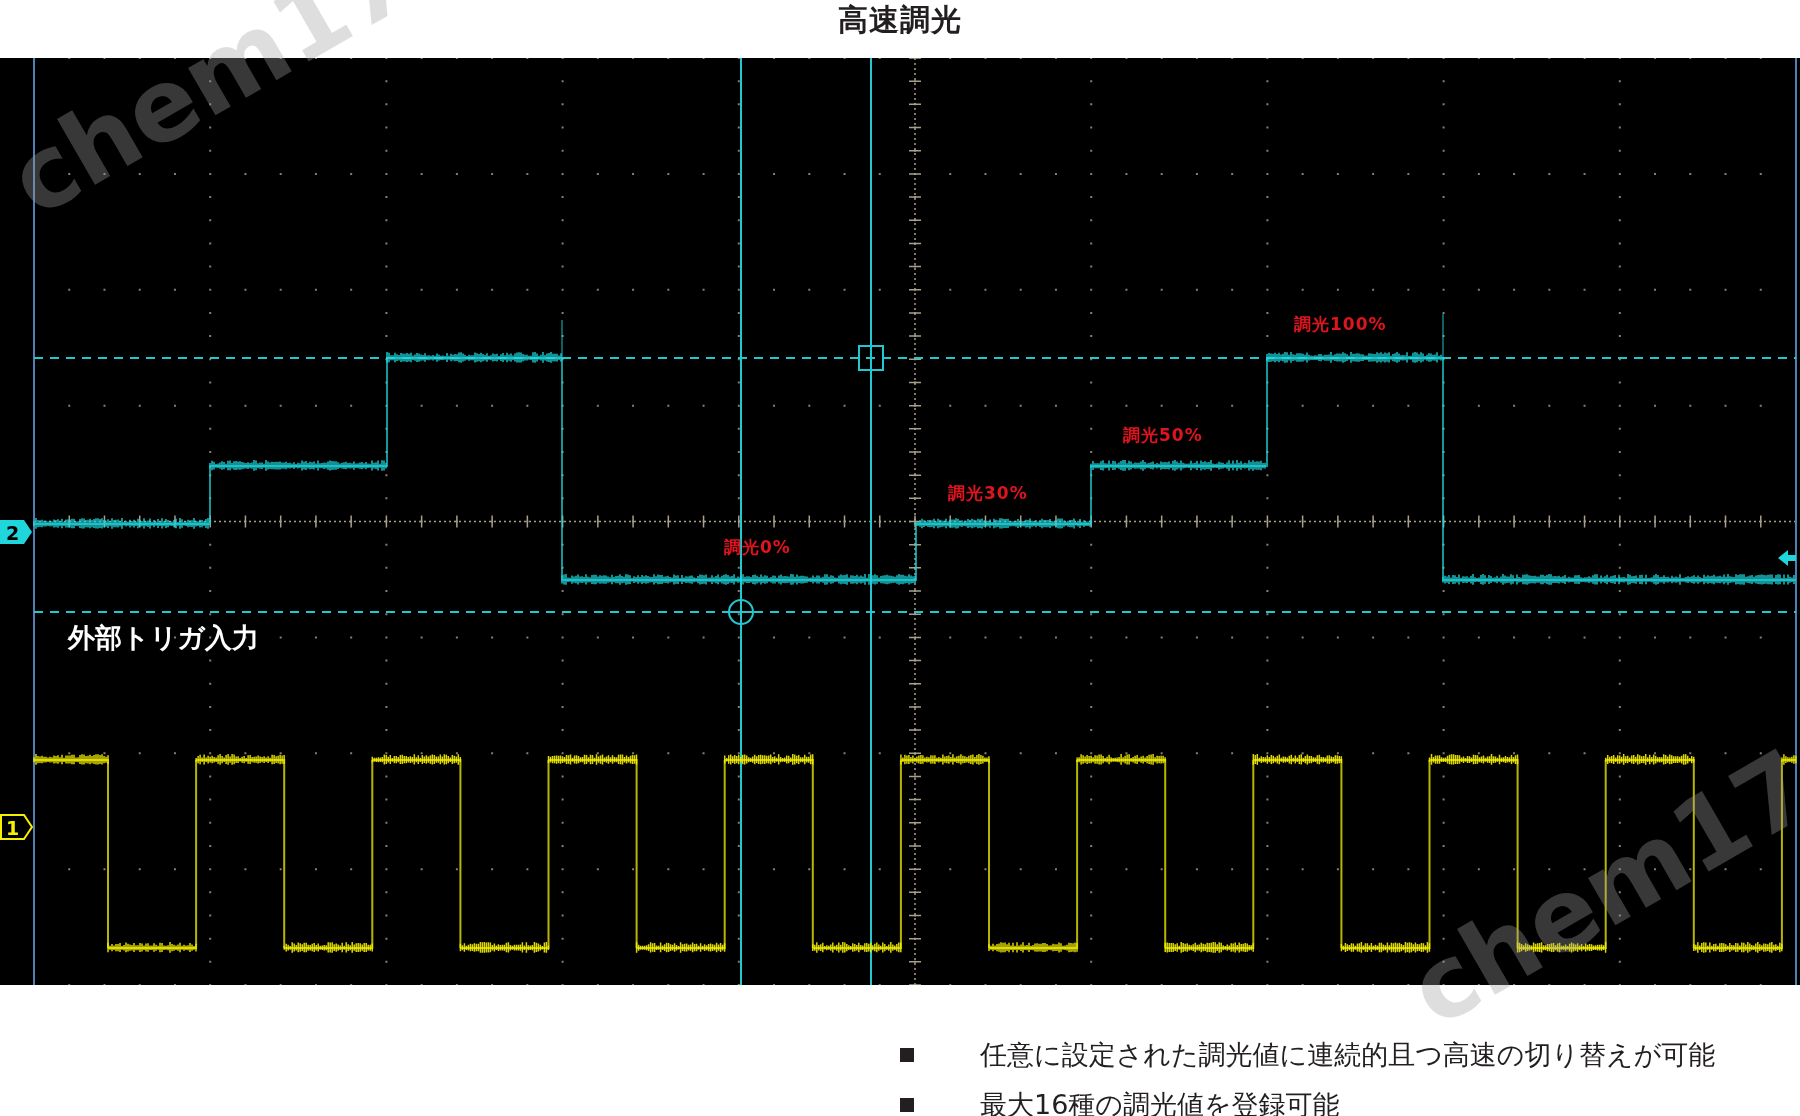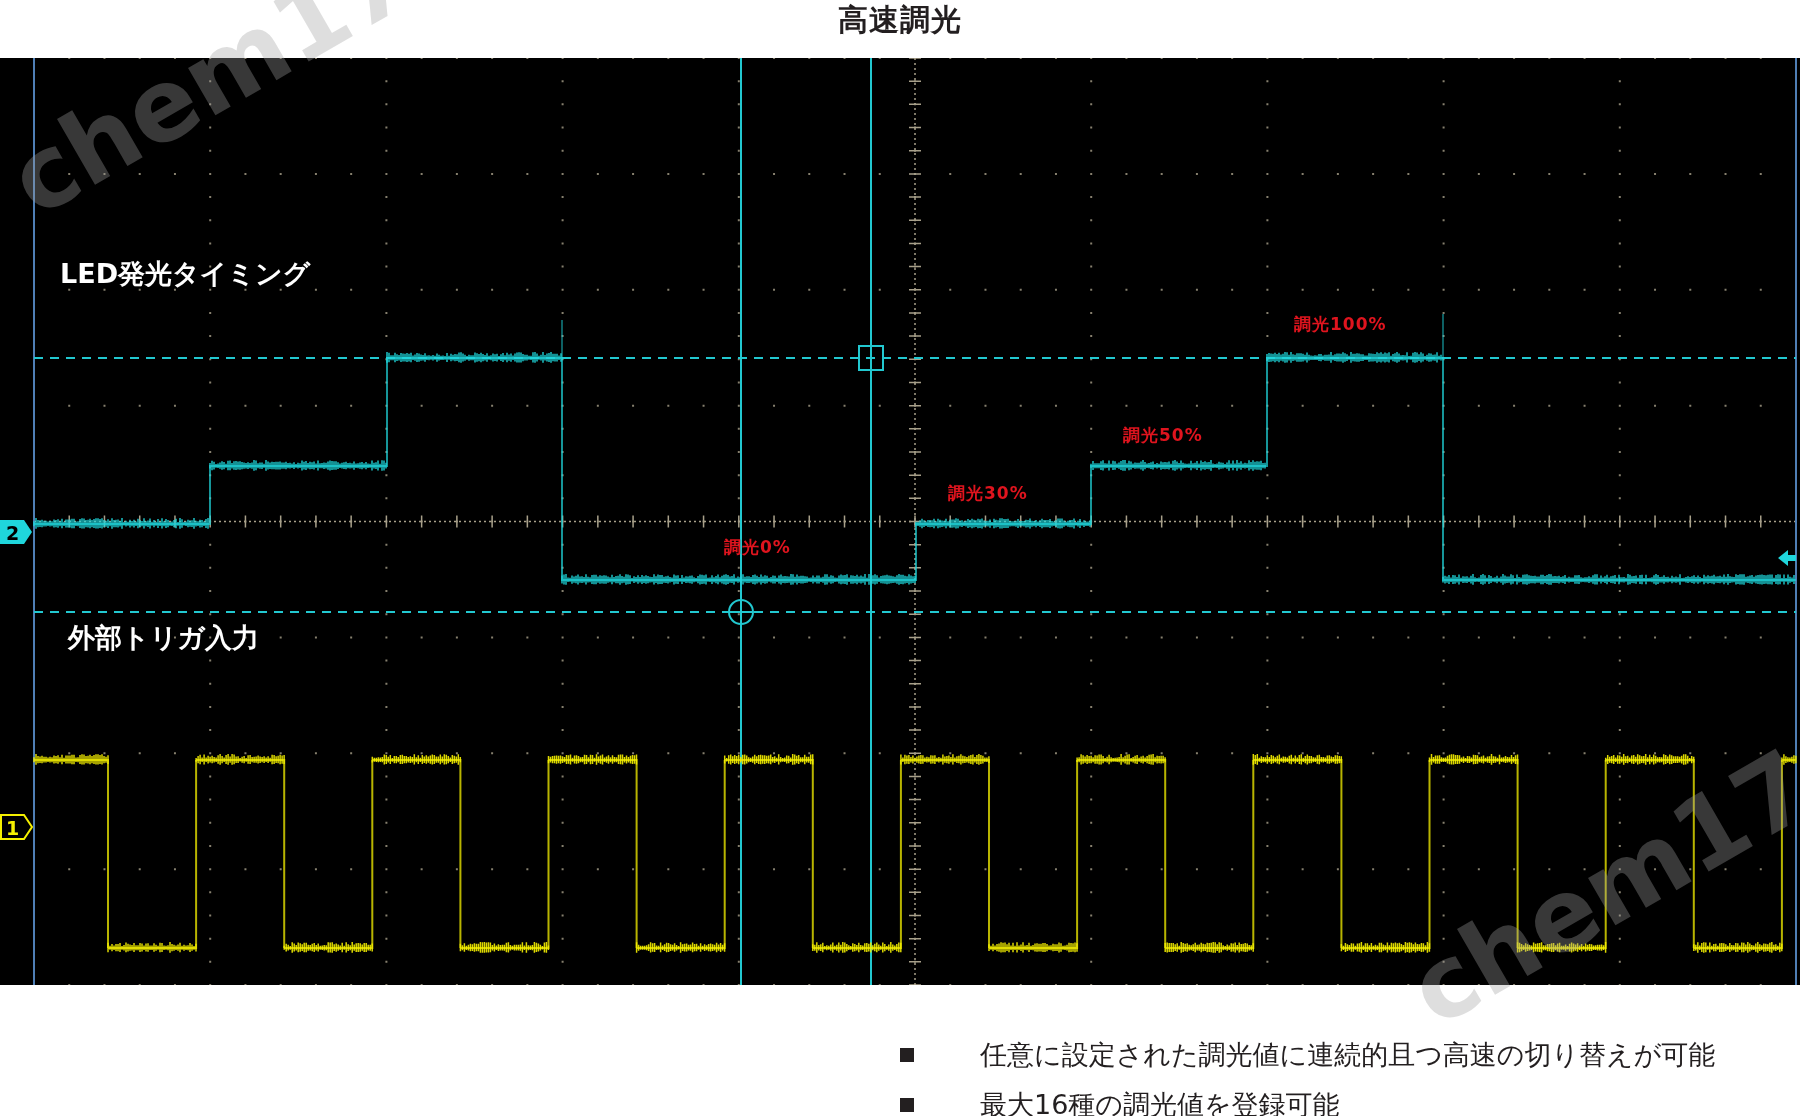--- a/index.html
+++ b/index.html
@@ -40,21 +40,20 @@
       <line x1="1443" y1="256" x2="1443" y2="300" stroke="#1fd6dc" stroke-width="1.5" opacity="0.6"></line>
       <path d="M34,702H108.00399999999999V890M108.00399999999999,890H196.10399999999998V702M196.10399999999998,702H284.20399999999995V890M284.20399999999995,890H372.304V702M372.304,702H460.404V890M460.404,890H548.5039999999999V702M548.5039999999999,702H636.6039999999999V890M636.6039999999999,890H724.704V702M724.704,702H812.804V890M812.804,890H900.904V702M900.904,702H989.004V890M989.004,890H1077.104V702M1077.1039999999998,702H1165.2039999999997V890M1165.2039999999997,890H1253.3039999999999V702M1253.3039999999999,702H1341.4039999999998V890M1341.4039999999998,890H1429.504V702M1429.504,702H1517.6039999999998V890M1517.6039999999998,890H1605.704V702M1605.704,702H1693.8039999999999V890M1693.8039999999999,890H1781.904V702M1781.904,702H1796" stroke="#f5f000" stroke-width="2" fill="none" opacity="0.75"></path>
       <path d="M34,699.1976085667848V704.2419131465722M36,696.0739175955678V706.7408659235458M38,697.8811065130358V705.2951147895714M40,698.3866165134823V704.8907067892142M42,697.8123284275644V705.3501372579485M44,698.7788595667516V704.5769123465986M46,698.8672381203942V704.5062095036847M48,699.4298780009267V704.0560975992587M50,698.7912002559897V704.5670397952083M52,699.2479937722028V704.2016049822378M54,697.6185750884179V705.5051399292657M56,697.8986865658662V705.2810507473071M58,697.2373667562788V705.810106594977M60,699.3207623855851V704.143390091532M62,696.7564122089534V706.1948702328373M64,699.6477755329979V703.8817795736016M66,697.6095252117302V705.5123798306158M68,697.552277295079V705.5581781639369M70,697.4714012834593V705.6228789732326M72,696.6930685881234V706.2455451295012M74,696.7610749966025V706.191140002718M76,699.3835087199695V704.0931930240243M78,699.263353849703V704.1893169202376M80,697.064482234855V705.9484142121161M82,696.3581290377806V706.5134967697755M84,696.3762975342397V706.4989619726082M86,697.9392389058776V705.2486088752979M88,697.7765590870695V705.3787527303444M90,696.7383421088016V706.2093263129588M92,697.8811179322365V705.2951056542108M94,696.8762316822249V706.0990146542201M96,696.2883248638827V706.5693401088938M98,696.2230914518295V706.6215268385364M100,697.0565548520244V705.9547561183805M102,696.3157463631214V706.5474029095028M104,698.0096982663745V705.1922413869004M106,698.6250371224305V704.6999703020556M108,697.1325264821644V705.8939788142685M108.00399999999999,884.7971049517218V894.1623160386225M110.00399999999999,887.7148507178936V891.8281194256851M112.00399999999999,886.0544925179856V893.1564059856115M114.00399999999999,887.5773083053937V891.938153355685M116.00399999999999,885.9255186830997V893.2595850535203M118.00399999999999,885.9351172278839V893.2519062176929M120.00399999999999,884.9515635538701V894.0387491569039M122.00399999999999,887.9633256705129V891.6293394635898M124.00399999999999,887.026442910952V892.3788456712384M126.00399999999999,884.5667498943405V894.3466000845276M128.004,885.7065407893242V893.4347673685406M130.004,886.6241391746444V892.7006886602845M132.004,886.9384762169211V892.4492190264631M134.004,885.0845704762469V893.9323436190025M136.004,887.2577001485042V892.1938398811966M138.004,887.337523638329V892.1299810893368M140.004,885.0264027737212V893.978877781023M142.004,885.620458584177V893.5036331326585M144.004,887.5960587082081V891.9231530334334M146.004,885.4703448392102V893.6237241286319M148.004,885.1591169499443V893.8727064400446M150.004,887.4485127747757V892.0411897801794M152.004,887.6084260667267V891.9132591466187M154.004,885.3001547296735V893.7598762162612M156.004,886.6942700353757V892.6445839716995M158.004,887.8331466468226V891.733482682542M160.004,884.6622960235982V894.2701631811215M162.004,884.881772721099V894.0945818231208M164.004,887.5244437875372V891.9804449699702M166.004,887.8150405879423V891.7479675296461M168.004,887.2048154756776V892.2361476194579M170.004,884.0770421033449V894.7383663173241M172.004,886.0747532284149V893.140197417268M174.004,886.6411658778379V892.6870672977296M176.004,887.4222365351889V892.0622107718489M178.004,886.508037914662V892.7935696682704M180.004,884.7002668553614V894.2397865157109M182.004,887.8132621617988V891.749390270561M184.004,886.7175016528054V892.6259986777557M186.004,887.4324019349806V892.0540784520156M188.004,887.3217005189508V892.1426395848393M190.004,884.9612834104919V894.0309732716065M192.004,886.5495636771448V892.7603490582842M194.004,887.960364788145V891.631708169484M196.004,885.6553087656212V893.475752987503M196.10399999999998,699.9417052213394V703.6466358229285M198.10399999999998,697.99392769712V705.204857842304M200.10399999999998,696.7004406407068V706.2396474874346M202.10399999999998,699.4698692034581V704.0241046372336M204.10399999999998,696.4733453012232V706.4213237590214M206.10399999999998,699.5382717411994V703.9693826070404M208.10399999999998,697.7110806888377V705.4311354489298M210.10399999999998,698.7536152713146V704.5971077829483M212.10399999999998,697.7946823780221V705.3642540975823M214.10399999999998,698.9921785052284V704.4062571958173M216.10399999999998,699.4129076413228V704.0696738869417M218.10399999999998,697.1926321360952V705.8458942911238M220.10399999999998,696.0728343586088V706.741732513113M222.10399999999998,697.8750452279928V705.2999638176058M224.10399999999998,699.3956874230062V704.083450061595M226.10399999999998,696.9837040574785V706.0130367540172M228.10399999999998,696.1142539861467V706.7085968110827M230.10399999999998,698.5872176924022V704.7302258460783M232.10399999999998,696.0272374449996V706.7782100440003M234.10399999999998,696.5745099896085V706.3403920083132M236.10399999999998,698.4050209798006V704.8759832161595M238.10399999999998,698.1527375364676V705.0778099708259M240.10399999999998,699.9999491355265V703.6000406915788M242.10399999999998,698.6926499805813V704.6458800155349M244.10399999999998,698.0521495415596V705.1582803667523M246.10399999999998,699.9608311808552V703.6313350553158M248.10399999999998,697.2170029746339V705.8263976202928M250.10399999999998,697.1220974621538V705.902322030277M252.10399999999998,699.035468834365V704.371624932508M254.10399999999998,698.6486909227679V704.6810472617857M256.104,698.5150157681273V704.7879873854981M258.104,697.4989167045278V705.6008666363778M260.104,698.3852128697035V704.8918297042371M262.104,699.0346178109176V704.3723057512659M264.104,698.134481387352V705.0924148901183M266.104,699.5468480121926V703.9625215902458M268.104,698.288111756614V704.9695105947088M270.104,699.7224483445898V703.8220413243282M272.104,696.7743627243472V706.1805098205223M274.104,697.0026052458561V705.9979158033151M276.104,698.2047650101304V705.0361879918958M278.104,697.7929699207525V705.365624063398M280.104,696.7928485133307V706.1657211893355M282.104,697.4203345625137V705.663732349989M284.104,696.9155495141458V706.0675603886833M284.20399999999995,887.6796933121004V891.8562453503197M286.20399999999995,885.7226197010605V893.4219042391517M288.20399999999995,886.8226262420067V892.5418990063947M290.20399999999995,887.8978351057813V891.6817319153749M292.20399999999995,884.1619363204663V894.670450943627M294.20399999999995,885.5370052843064V893.5703957725549M296.20399999999995,886.8852079435455V892.4918336451635M298.20399999999995,884.6075264043675V894.313978876506M300.20399999999995,885.280212527723V893.7758299778216M302.20399999999995,886.1691487496428V893.0646810002858M304.20399999999995,884.739130506001V894.2086955951993M306.20399999999995,884.8230379640154V894.1415696287877M308.20399999999995,886.7161757593567V892.6270593925146M310.20399999999995,887.0274638546107V892.3780289163115M312.20399999999995,885.8408610348706V893.3273111721035M314.20399999999995,885.0934856395761V893.9252114883391M316.20399999999995,886.9655137681111V892.4275889855111M318.20399999999995,885.6246738201298V893.5002609438961M320.20399999999995,887.7215429291173V891.8227656567062M322.20399999999995,887.4588455666672V892.0329235466663M324.20399999999995,886.9992729864316V892.4005816108547M326.20399999999995,887.3406042541174V892.1275165967061M328.20399999999995,884.3520070668637V894.518394346509M330.20399999999995,884.410994390113V894.4712044879095M332.20399999999995,884.1733839785738V894.661292817141M334.20399999999995,886.3116396849946V892.9506882520043M336.20399999999995,885.4329239694052V893.6536608244758M338.20399999999995,886.5055443329038V892.795564533677M340.20399999999995,887.3985637815786V892.0811489747372M342.20399999999995,884.8231196813867V894.1415042548906M344.20399999999995,887.8036763858981V891.7570588912815M346.20399999999995,884.3088503367908V894.5529197305674M348.20399999999995,886.3421297624591V892.9262961900328M350.20399999999995,887.2533389928831V892.1973288056936M352.20399999999995,884.0655306441477V894.7475754846819M354.20399999999995,886.5765763349482V892.7387389320414M356.20399999999995,885.146220141527V893.8830238867783M358.20399999999995,884.8815359785804V894.0947712171358M360.20399999999995,885.3627933244279V893.7097653404577M362.20399999999995,886.6219752012985V892.7024198389612M364.20399999999995,884.9510156494143V894.0391874804685M366.20399999999995,885.0159802241978V893.9872158206417M368.20399999999995,886.7863969102909V892.5708824717673M370.20399999999995,886.655776508851V892.6753787929192M372.20399999999995,885.538832642691V893.5689338858472M372.304,698.8380026334198V704.5295978932642M374.304,699.7133741510625V703.82930067915M376.304,699.6562153699633V703.8750277040293M378.304,699.2838567019353V704.1729146384517M380.304,699.4998020749481V704.0001583400415M382.304,699.0376837321528V704.3698530142777M384.304,696.4385488186299V706.4491609450961M386.304,696.937889760884V706.0496881912928M388.304,698.8125805110612V704.549935591151M390.304,697.1043763753696V705.9164988997043M392.304,699.8822607857801V703.694191371376M394.304,698.032201950613V705.1742384395096M396.304,698.018414047081V705.1852687623352M398.304,699.0627006260765V704.3498394991387M400.304,697.0526475771185V705.9578819383053M402.304,696.8508199418138V706.1193440465489M404.304,697.9269533233892V705.2584373412886M406.304,698.0356466546618V705.1714826762706M408.304,699.0221587176784V704.3822730258573M410.304,698.1294597318047V705.0964322145562M412.304,698.8853447601286V704.4917241918971M414.304,696.2323556248994V706.6141155000805M416.304,699.2147456295206V704.2282034963835M418.304,697.144052893389V705.8847576852888M420.304,699.6540986816835V703.8767210546532M422.304,696.9787071280443V706.0170342975646M424.304,698.4048790087109V704.8760967930314M426.304,697.170578868594V705.8635369051248M428.304,698.445724234225V704.84342061262M430.304,697.4412077329471V705.6470338136423M432.304,696.4554366830562V706.4356506535551M434.304,696.9500328279391V706.0399737376487M436.304,698.4308725449464V704.8553019640428M438.304,698.6116906037496V704.7106475170003M440.304,696.5831534580211V706.3334772335832M442.304,698.5069310886174V704.794455129106M444.304,696.2967643412776V706.562588526978M446.304,696.639470768132V706.2884233854944M448.304,697.9842937662033V705.2125649870374M450.304,699.4836460597726V704.0130831521819M452.304,697.1165391184768V705.9067687052186M454.304,697.8582675385987V705.313385969121M456.304,698.4666935927526V704.826645125798M458.304,696.1975351672936V706.6419718661651M460.304,699.1190688174975V704.3047449460021M460.404,885.8643558438926V893.308515324886M462.404,887.1942900482027V892.2445679614378M464.404,885.3604076142365V893.7116739086108M466.404,887.6498256558843V891.8801394752925M468.404,886.8213714951562V892.542902803875M470.404,885.8542934974575V893.316565202034M472.404,886.3260285213764V892.9391771828989M474.404,885.2546274332271V893.7962980534182M476.404,885.8102175215754V893.3518259827397M478.404,885.7953261953444V893.3637390437245M480.404,884.0666876129108V894.7466499096714M482.404,884.1463589307095V894.6829128554324M484.404,884.1113428137396V894.7109257490083M486.404,884.4820792764222V894.4143365788623M488.404,884.3547991385276V894.5161606891779M490.404,884.5916539078753V894.3266768736997M492.404,886.951559145542V892.4387526835665M494.404,885.5013301238941V893.5989359008847M496.404,887.5163448689564V891.9869241048349M498.404,886.1920974229579V893.0463220616336M500.404,886.8923485791238V892.486121136701M502.404,886.761365928629V892.5909072570969M504.404,886.7088899806549V892.632888015476M506.404,884.72923889714V894.216608882288M508.404,884.277895571664V894.5776835426689M510.404,886.9051106813131V892.4759114549495M512.404,887.6736522149877V891.8610782280099M514.404,886.8255990824327V892.5395207340538M516.404,886.8585790363431V892.5131367709255M518.404,886.8599634509301V892.512029239256M520.404,886.4576115173841V892.8339107860927M522.404,884.2328935360565V894.6136851711548M524.404,887.5341312011296V891.9726950390963M526.404,884.2040841839043V894.6367326528765M528.404,887.3183305420971V892.1453355663223M530.404,887.5604147709164V891.9516681832669M532.404,887.0622006833437V892.350239453325M534.404,884.0554508312198V894.7556393350242M536.404,884.8483165576472V894.1213467538822M538.404,885.5769535457075V893.538437163434M540.404,886.7324645854533V892.6140283316374M542.404,887.9937279077712V891.605017673783M544.404,884.4182474469899V894.4654020424081M546.404,884.0827728862059V894.7337816910352M548.404,887.5571807173546V891.9542554261163M548.5039999999999,697.956160605394V705.2350715156848M550.5039999999999,698.8429393848637V704.525648492109M552.5039999999999,698.0290715431329V705.1767427654937M554.5039999999999,697.8405515653285V705.3275587477372M556.5039999999999,697.4209578227292V705.6632337418166M558.5039999999999,697.7989389921713V705.360848806263M560.5039999999999,697.3984399698966V705.6812480240827M562.5039999999999,698.3740488718031V704.9007609025575M564.5039999999999,699.1046812251661V704.3162550198671M566.5039999999999,697.0555969289853V705.9555224568118M568.5039999999999,697.1814278934617V705.8548576852306M570.5039999999999,696.4463185665736V706.4429451467411M572.5039999999999,699.8678585572634V703.7057131541893M574.5039999999999,697.5808795777848V705.5352963377721M576.5039999999999,697.2697071584698V705.7842342732241M578.5039999999999,697.9034481364115V705.2772414908708M580.5039999999999,699.2968373174226V704.162530146062M582.5039999999999,699.1246011754556V704.3003190596355M584.5039999999999,696.8135869991966V706.1491304006428M586.5039999999999,696.8891549604668V706.0886760316265M588.5039999999999,699.3416506493522V704.1266794805182M590.5039999999999,696.6959370067634V706.2432503945893M592.5039999999999,697.0184752673667V705.9852197861067M594.5039999999999,699.8454902019148V703.7236078384682M596.5039999999999,696.1698651775368V706.6641078579705M598.5039999999999,698.6095350477844V704.7123719617724M600.5039999999999,697.404034025556V705.6767727795552M602.5039999999999,696.4976533537847V706.4018773169722M604.5039999999999,699.549047600769V703.9607619193848M606.5039999999999,698.4582616073458V704.8333907141234M608.5039999999999,697.2246391226035V705.8202887019172M610.5039999999999,699.1750064881635V704.2599948094692M612.5039999999999,697.3273759318399V705.738099254528M614.5039999999999,699.0899100731185V704.3280719415052M616.5039999999999,699.2102613141687V704.231790948665M618.5039999999999,696.8528525967267V706.1177179226186M620.5039999999999,696.5915787939739V706.3267369648208M622.5039999999999,696.5001108283686V706.3999113373051M624.5039999999999,698.8751952600724V704.4998437919421M626.5039999999999,697.4972313483886V705.6022149212891M628.5039999999999,698.875802003924V704.4993583968608M630.5039999999999,697.6344139622524V705.492468830198M632.5039999999999,697.082858658323V705.9337130733417M634.5039999999999,697.259378104558V705.7924975163536M636.5039999999999,696.5068229472963V706.394541642163M636.6039999999999,884.1776780143846V894.6578575884923M638.6039999999999,886.6711669014476V892.663066478842M640.6039999999999,887.6935430557205V891.8451655554236M642.6039999999999,887.704267312638V891.8365861498896M644.6039999999999,887.7043454937811V891.8365236049751M646.6039999999999,887.1389158965903V892.2888672827278M648.6039999999999,886.3089193761261V892.9528644990991M650.6039999999999,884.3502782904907V894.5197773676075M652.6039999999999,885.2272422870446V893.8182061703643M654.6039999999999,884.8861096719629V894.0911122624296M656.6039999999999,887.5246892178839V891.9802486256929M658.6039999999999,887.6916940975207V891.8466447219835M660.6039999999999,884.6242321335303V894.3006142931757M662.6039999999999,887.6054754114884V891.9156196708093M664.6039999999999,886.3250366453649V892.9399706837081M666.6039999999999,884.8031784660852V894.1574572271318M668.6039999999999,884.9105349399324V894.0715720480541M670.6039999999999,886.2974357226631V892.9620514218695M672.6039999999999,886.7783370089601V892.577330392832M674.6039999999999,885.239163689228V893.8086690486176M676.6039999999999,886.9252632208227V892.4597894233418M678.6039999999999,887.9998931322552V891.6000854941958M680.6039999999999,884.1929297992028V894.6456561606377M682.6039999999999,886.354720668809V892.9162234649527M684.6039999999999,885.6728795587551V893.4616963529959M686.6039999999999,885.6209631137572V893.5032295089943M688.6039999999999,886.7949909372546V892.5640072501963M690.6039999999999,886.5409256699786V892.7672594640171M692.6039999999999,884.5395804139262V894.3683356688591M694.6039999999999,885.9706472870566V893.2234821703547M696.6039999999999,885.8697458543174V893.304203316546M698.6039999999999,887.8328270573402V891.7337383541278M700.6039999999999,885.3270117501961V893.7383905998431M702.6039999999999,887.7813658058221V891.7749073553423M704.6039999999999,886.2255541486957V893.0195566810435M706.6039999999999,887.3412661797774V892.126987056178M708.6039999999999,885.8918619600809V893.2865104319353M710.6039999999999,885.4846740007051V893.612260799436M712.6039999999999,886.2325168394018V893.0139865284785M714.6039999999999,886.7454131082486V892.6036695134011M716.6039999999999,884.7207379131337V894.2234096694931M718.6039999999999,886.5026153137733V892.7979077489814M720.6039999999999,885.0372171771887V893.970226258249M722.6039999999999,886.7941091741814V892.5647126606549M724.6039999999999,885.2951345357651V893.7638923713879M724.704,697.6013633373659V705.5189093301072M726.704,699.9727908925997V703.6217672859202M728.704,697.2693537717241V705.7845169826207M730.704,696.3833117069735V706.4933506344212M732.704,698.362723092956V704.9098215256352M734.704,697.1236368921527V705.9010904862778M736.704,698.0694572949069V705.1444341640745M738.704,696.8022348622617V706.1582121101907M740.704,699.0153035111143V704.3877571911086M742.704,696.8011634838913V706.159069212887M744.704,696.4308211457974V706.4553430833621M746.704,697.5717497033766V705.5426002372988M748.704,699.236828404275V704.21053727658M750.704,699.6497255002157V703.8802195998275M752.704,698.4087857971899V704.8729713622481M754.704,696.8220953792625V706.14232369659M756.704,698.1862599046435V705.0509920762852M758.704,697.1137298130852V705.9090161495318M760.704,696.7301763656724V706.2158589074621M762.704,697.2090040001203V705.8327967999037M764.704,697.1483613133387V705.8813109493291M766.704,697.8279809395608V705.3376152483513M768.704,697.607173691591V705.5142610467271M770.704,696.5513050683658V706.3589559453073M772.704,698.9150852012681V704.4679318389856M774.704,698.181755142039V705.0545958863688M776.704,699.8454498337233V703.7236401330214M778.704,696.2834555651934V706.5732355478452M780.704,699.034635164382V704.3722918684944M782.704,699.946981365094V703.6424149079248M784.704,699.5920528824208V703.9263576940633M786.704,697.5309347518196V705.5752521985444M788.704,697.805962103128V705.3552303174977M790.704,699.3866441010905V704.0906847191276M792.704,696.0456118277507V706.7635105377994M794.704,696.4742692935542V706.4205845651566M796.704,697.8741349337797V705.3006920529763M798.704,697.0099585534772V705.9920331572182M800.704,699.2287120985857V704.2170303211315M802.704,699.2140751200968V704.2287399039226M804.704,696.719111683371V706.2247106533032M806.704,698.8233261015848V704.5413391187321M808.704,698.6334376301966V704.6932498958428M810.704,696.5834557917697V706.3332353665843M812.704,696.3510425911518V706.5191659270786M812.804,886.2649552405637V892.9880358075491M814.804,886.68063031368V892.655495749056M816.804,884.1701640086249V894.6638687931002M818.804,886.9483243910654V892.4413404871477M820.804,886.3228767973051V892.9416985621559M822.804,884.7968278511471V894.1625377190824M824.804,887.9934361800551V891.6052510559559M826.804,887.3163733453548V892.1469013237162M828.804,887.7282177358065V891.8174258113547M830.804,886.557896775339V892.7536825797288M832.804,884.5020280000463V894.3983775999629M834.804,887.7952233401156V891.7638213279075M836.804,886.6892823170544V892.6485741463564M838.804,884.495940893743V894.4032472850056M840.804,886.7988861258491V892.5608910993208M842.804,884.0177728795097V894.7857816963922M844.804,884.4473197606858V894.4421441914513M846.804,886.0836062996532V893.1331149602775M848.804,887.3514030864462V892.1188775308431M850.804,887.9356473496591V891.6514821202727M852.804,885.2546256947244V893.7962994442205M854.804,886.0666068023129V893.1467145581497M856.804,886.9254665608169V892.4596267513465M858.804,884.7239880713678V894.2208095429057M860.804,887.0836172968557V892.3331061625155M862.804,887.4640857192862V892.028731424571M864.804,885.266157448219V893.7870740414248M866.804,884.9793746921896V894.0165002462484M868.804,885.728475621785V893.4172195025719M870.804,884.4685140339425V894.425188772846M872.804,887.199045639747V892.2407634882023M874.804,885.8133392742893V893.3493285805686M876.804,884.5346273385512V894.372298129159M878.804,886.4382821242616V892.8493743005907M880.804,887.6960220559631V891.8431823552295M882.804,884.5075557687087V894.393955385033M884.804,885.8928666032152V893.2857067174278M886.804,887.9455875472486V891.6435299622011M888.804,886.4124345104128V892.8700523916698M890.804,884.103112844954V894.7175097240367M892.804,886.5420130923158V892.7663895261473M894.804,887.5537759347208V891.9569792522234M896.804,885.8787702278933V893.2969838176854M898.804,884.5868290608341V894.3305367513327M900.804,884.8111997057276V894.1510402354179M900.904,696.5016681305569V706.3986654955545M902.904,699.392419997137V704.0860640022904M904.904,696.7660042481148V706.1871966015082M906.904,697.4072901418695V705.6741678865044M908.904,697.0641512154034V705.9486790276773M910.904,699.0059114015021V704.3952708787983M912.904,697.5292029688135V705.5766376249492M914.904,699.7562167830765V703.7950265735387M916.904,698.5408961549256V704.7672830760596M918.904,697.4853484024934V705.6117212780052M920.904,696.9057851475663V706.0753718819469M922.904,697.2588572813661V705.7929141749071M924.904,699.4406906874501V704.04744745004M926.904,698.7721783803427V704.5822572957259M928.904,699.3248838752625V704.14009289979M930.904,697.3291234004646V705.7367012796283M932.904,697.5609587115468V705.5512330307625M934.904,697.1488544696185V705.8809164243052M936.904,699.8305334233082V703.7355732613535M938.904,698.972951600037V704.4216387199704M940.904,699.8642578213185V703.7085937429453M942.904,696.4691247672017V706.4247001862386M944.904,698.4842712328227V704.8125830137418M946.904,697.9206628314569V705.2634697348345M948.904,697.3899120844144V705.6880703324684M950.904,699.0584317324683V704.3532546140253M952.904,696.366568477355V706.506745218116M954.904,699.5290511473431V703.9767590821255M956.904,698.3175462664221V704.9459629868622M958.904,697.8248878200393V705.3400897439685M960.904,696.3297254410572V706.5362196471542M962.904,697.8601312435057V705.3118950051954M964.904,698.2455690035713V705.0035447971429M966.904,699.0039172605175V704.396866191586M968.904,697.844044934187V705.3247640526504M970.904,696.9362099075515V706.0510320739588M972.904,696.5097470226028V706.3922023819177M974.904,698.8824984490384V704.4940012407693M976.904,697.0189991805237V705.984800655581M978.904,696.1092831591377V706.7125734726899M980.904,697.0794771255751V705.9364182995399M982.904,697.7271626151269V705.4182699078985M984.904,699.4074259763584V704.0740592189134M986.904,699.551569870906V703.9587441032752M988.904,698.3697787390047V704.9041770087963M989.004,886.3707159480255V892.9034272415796M991.004,887.677897110174V891.8576823118608M993.004,885.8736126694712V893.3011098644231M995.004,887.4002256780223V892.0798194575822M997.004,886.0368844982877V893.1704924013699M999.004,885.3862529740727V893.6909976207419M1001.004,884.3335323350184V894.5331741319853M1003.004,884.8430102449784V894.1255918040173M1005.004,884.5836625715892V894.3330699427286M1007.004,886.1873893993761V893.0500884804991M1009.004,884.6258193970525V894.299344482358M1011.004,887.6127652528812V891.909787797695M1013.004,884.6649261341372V894.2680590926902M1015.004,887.635801422206V891.8913588622352M1017.004,884.3070672004105V894.5543462396715M1019.004,887.4162693146791V892.0669845482568M1021.004,886.3899474430655V892.8880420455476M1023.004,884.2989324947266V894.5608540042188M1025.004,887.4790424615494V892.0167660307604M1027.004,887.1231916098332V892.3014467121335M1029.004,884.8492172991682V894.1206261606654M1031.004,887.6316689293653V891.8946648565077M1033.004,887.1073009644606V892.3141592284315M1035.004,885.60762232056V893.513902143552M1037.004,885.2255930838728V893.8195255329017M1039.004,885.7567290472143V893.3946167622286M1041.004,885.6565217329771V893.4747826136183M1043.004,884.9863920362259V894.0108863710193M1045.004,884.8982932638464V894.0813653889229M1047.004,885.878173029414V893.2974615764688M1049.004,887.5458641232981V891.9633087013615M1051.004,887.1864504975383V892.2508396019693M1053.004,885.8429818796067V893.3256144963146M1055.004,886.3377414632996V892.9298068293604M1057.004,886.186604178336V893.0507166573312M1059.004,884.5288023768808V894.3769580984954M1061.004,885.1906712456639V893.8474630034689M1063.004,887.8246868100541V891.7402505519567M1065.004,887.4328561511647V892.0537150790682M1067.004,886.7303835034254V892.6156931972597M1069.004,884.6724079848136V894.2620736121492M1071.004,885.0530035026604V893.9575971978717M1073.004,885.3270304910257V893.7383756071795M1075.004,884.535274869253V894.3717801045975M1077.004,885.356114720591V893.7151082235272M1077.1039999999998,699.5380174129095V703.9695860696723M1079.1039999999998,699.2147758337524V704.2281793329981M1081.1039999999998,696.3307701996964V706.5353838402428M1083.1039999999998,697.2756952799973V705.7794437760022M1085.1039999999998,698.6126189949282V704.7099048040575M1087.1039999999998,696.9066643598999V706.07466851208M1089.1039999999998,697.9225449125079V705.2619640699937M1091.1039999999998,697.8505789352348V705.3195368518121M1093.1039999999998,699.25274423277V704.197804613784M1095.1039999999998,697.3568147583064V705.7145481933549M1097.1039999999998,697.3754972717725V705.699602182582M1099.1039999999998,696.3917827198165V706.4865738241467M1101.1039999999998,696.4741358259053V706.4206913392758M1103.1039999999998,697.926868217095V705.258505426324M1105.1039999999998,699.8960482900438V703.6831613679649M1107.1039999999998,698.8555125145358V704.5155899883714M1109.1039999999998,696.8040046055758V706.1567963155394M1111.1039999999998,699.2648689343623V704.1881048525102M1113.1039999999998,699.9582726359076V703.6333818912739M1115.1039999999998,699.7259321259044V703.8192542992765M1117.1039999999998,699.6011746079748V703.9190603136201M1119.1039999999998,699.0521723531565V704.3582621174749M1121.1039999999998,696.093527841178V706.7251777270576M1123.1039999999998,699.3276210564363V704.137903154851M1125.1039999999998,697.7090539495475V705.432756840362M1127.1039999999998,696.4116245494806V706.4707003604155M1129.1039999999998,696.3142342084611V706.5486126332311M1131.1039999999998,699.905493618935V703.675605104852M1133.1039999999998,698.9784433980385V704.4172452815692M1135.1039999999998,697.7665749189619V705.3867400648305M1137.1039999999998,696.9726511355257V706.0218790915794M1139.1039999999998,699.6565949553878V703.8747240356897M1141.1039999999998,698.4377148256463V704.849828139483M1143.1039999999998,697.682301649591V705.4541586803273M1145.1039999999998,699.6043560967228V703.9165151226218M1147.1039999999998,697.9029542163262V705.277636626939M1149.1039999999998,696.8715486504952V706.1027610796039M1151.1039999999998,696.4121873081021V706.4702501535182M1153.1039999999998,696.0219325526123V706.7824539579102M1155.1039999999998,699.2558516846548V704.1953186522762M1157.1039999999998,697.7561082947068V705.3951133642346M1159.1039999999998,697.9042860418849V705.2765711664921M1161.1039999999998,697.7444735723329V705.4044211421336M1163.1039999999998,697.8272963248892V705.3381629400886M1165.1039999999998,699.2885963746521V704.1691229002784M1165.2039999999997,884.9200169452961V894.0639864437632M1167.2039999999997,884.3783075788378V894.4973539369297M1169.2039999999997,884.9037572371599V894.0769942102721M1171.2039999999997,884.9260929936718V894.0591256050626M1173.2039999999997,884.9203644333029V894.0637084533577M1175.2039999999997,886.2328188281826V893.0137449374539M1177.2039999999997,885.3313507778512V893.734919377719M1179.2039999999997,887.708476640546V891.8332186875632M1181.2039999999997,884.0181892851906V894.7854485718475M1183.2039999999997,885.0857410990284V893.9314071207773M1185.2039999999997,885.8591198173526V893.3127041461179M1187.2039999999997,885.359005339662V893.7127957282704M1189.2039999999997,886.7319125038266V892.6144699969387M1191.2039999999997,887.2392267516989V892.2086185986409M1193.2039999999997,886.3186702755629V892.9450637795496M1195.2039999999997,884.8062765134455V894.1549787892436M1197.2039999999997,886.8181816662982V892.5454546669614M1199.2039999999997,886.4761401120631V892.8190879103495M1201.2039999999997,884.752781395393V894.1977748836856M1203.2039999999997,885.8271636463805V893.3382690828955M1205.2039999999997,886.1580603558978V893.0735517152818M1207.2039999999997,884.8155632388662V894.147549408907M1209.2039999999997,884.919255677567V894.0645954579464M1211.2039999999997,884.7813042935886V894.1749565651292M1213.2039999999997,884.0879548334924V894.7296361332061M1215.2039999999997,884.1322309998213V894.6942152001429M1217.2039999999997,886.3292317916639V892.9366145666688M1219.2039999999997,884.1468939441693V894.6824848446646M1221.2039999999997,884.6890152588312V894.248787792935M1223.2039999999997,887.3087061703263V892.1530350637389M1225.2039999999997,887.8866085071786V891.6907131942571M1227.2039999999997,886.587867390801V892.7297060873592M1229.2039999999997,887.4531827800965V892.0374537759228M1231.2039999999997,885.3320878485683V893.7343297211453M1233.2039999999997,885.5848227414244V893.5321418068604M1235.2039999999997,884.5043381023279V894.3965295181376M1237.2039999999997,886.9384890665824V892.449208746734M1239.2039999999997,884.4652622002177V894.4277902398259M1241.2039999999997,886.0162917952184V893.1869665638253M1243.2039999999997,885.741613017366V893.4067095861071M1245.2039999999997,885.0424228466V893.96606172272M1247.2039999999997,885.4533686162831V893.6373051069735M1249.2039999999997,886.9506252861902V892.4394997710478M1251.2039999999997,887.2813232711342V892.1749413830927M1253.2039999999997,885.3201558410074V893.7438753271941M1253.3039999999999,696.0620521411038V706.750358287117M1255.3039999999999,697.0945185772143V705.9243851382286M1257.3039999999999,696.0372239568678V706.7702208345057M1259.3039999999999,699.8177535384639V703.7457971692289M1261.3039999999999,698.2220662872714V705.0223469701829M1263.3039999999999,699.0628665478725V704.349706761702M1265.3039999999999,699.1552179421851V704.2758256462519M1267.3039999999999,697.1758672977703V705.8593061617837M1269.3039999999999,699.093796079047V704.3249631367623M1271.3039999999999,696.9650478261756V706.0279617390595M1273.3039999999999,697.8051398323441V705.3558881341247M1275.3039999999999,699.2631383115586V704.1894893507531M1277.3039999999999,697.6771041771572V705.4583166582743M1279.3039999999999,696.5448803434265V706.3640957252588M1281.3039999999999,699.763757670742V703.7889938634064M1283.3039999999999,698.6224039828085V704.7020768137533M1285.3039999999999,698.7751844358863V704.5798524512909M1287.3039999999999,699.576677872159V703.9386577022727M1289.3039999999999,697.7435178018623V705.4051857585102M1291.3039999999999,696.8218030822027V706.1425575342379M1293.3039999999999,699.7332933700818V703.8133653039346M1295.3039999999999,697.5500954143063V705.559923668555M1297.3039999999999,699.5296829690633V703.9762536247493M1299.3039999999999,696.9719011357229V706.0224790914217M1301.3039999999999,696.2635531271226V706.5891574983019M1303.3039999999999,699.6488775067846V703.8808979945723M1305.3039999999999,697.8963642097078V705.2829086322338M1307.3039999999999,696.471902769903V706.4224777840776M1309.3039999999999,697.8920259629085V705.2863792296732M1311.3039999999999,697.9734706505405V705.2212234795676M1313.3039999999999,699.2268367609795V704.2185305912164M1315.3039999999999,699.5207496744406V703.9834002604475M1317.3039999999999,697.3018436725106V705.7585250619916M1319.3039999999999,696.8011018497527V706.1591185201978M1321.3039999999999,699.0611130128091V704.3511095897527M1323.3039999999999,698.8947550680896V704.4841959455283M1325.3039999999999,699.5673183756444V703.9461452994844M1327.3039999999999,697.4898602847534V705.6081117721973M1329.3039999999999,697.2266673525446V705.8186661179643M1331.3039999999999,698.4929620816256V704.8056303346996M1333.3039999999999,699.1156560285235V704.3074751771812M1335.3039999999999,697.2013006791676V705.8389594566659M1337.3039999999999,697.2144082921732V705.8284733662615M1339.3039999999999,697.9403963998193V705.2476828801446M1341.3039999999999,698.3449692584014V704.9240245932789M1341.4039999999998,886.0134244706423V893.1892604234861M1343.4039999999998,887.6493805241771V891.8804955806584M1345.4039999999998,885.0404464586354V893.9676428330916M1347.4039999999998,886.3333385600126V892.9333291519899M1349.4039999999998,887.0736417718581V892.3410865825135M1351.4039999999998,885.1876907390979V893.8498474087216M1353.4039999999998,885.395226998673V893.6838184010616M1355.4039999999998,887.7433305786399V891.8053355370881M1357.4039999999998,885.5994380307675V893.520449575386M1359.4039999999998,885.322984771803V893.7416121825576M1361.4039999999998,884.0589188656522V894.7528649074782M1363.4039999999998,887.4332981554908V892.0533614756074M1365.4039999999998,885.2919915406092V893.7664067675126M1367.4039999999998,885.132057620096V893.8943539039232M1369.4039999999998,887.1565268752747V892.2747784997803M1371.4039999999998,884.9455262898118V894.0435789681505M1373.4039999999998,887.8380103970412V891.7295916823671M1375.4039999999998,886.7837481786751V892.57300145706M1377.4039999999998,887.4342071519204V892.0526342784636M1379.4039999999998,884.797921943391V894.1616624452872M1381.4039999999998,884.7646949990158V894.1882440007873M1383.4039999999998,886.5087138198869V892.7930289440905M1385.4039999999998,887.3425840278796V892.1259327776963M1387.4039999999998,884.5234222057916V894.3812622353668M1389.4039999999998,887.3405374575086V892.1275700339932M1391.4039999999998,884.7360656228411V894.211147501727M1393.4039999999998,885.2658865909034V893.7872907272773M1395.4039999999998,884.41296079944V894.4696313604479M1397.4039999999998,885.356345876502V893.7149232987983M1399.4039999999998,884.7879004858987V894.169679611281M1401.4039999999998,885.8981214257656V893.2815028593875M1403.4039999999998,887.0977241272049V892.3218206982361M1405.4039999999998,884.1158435303878V894.7073251756898M1407.4039999999998,884.8731633370044V894.1014693303965M1409.4039999999998,884.155785276962V894.6753717784304M1411.4039999999998,884.8309621023218V894.1352303181426M1413.4039999999998,886.2099083415087V893.032073326793M1415.4039999999998,884.4206500888686V894.4634799289051M1417.4039999999998,885.9999137388368V893.2000690089305M1419.4039999999998,886.1828509038896V893.0537192768883M1421.4039999999998,885.0498976558447V893.9600818753242M1423.4039999999998,885.1627291002078V893.8698167198338M1425.4039999999998,887.3207243163633V892.1434205469093M1427.4039999999998,884.0271267007256V894.7782986394195M1429.4039999999998,885.1652534019377V893.8677972784499M1429.504,699.4588189790375V704.03294481677M1431.504,696.02867338348V706.777061293216M1433.504,699.0044064111135V704.3964748711093M1435.504,697.3838125945767V705.6929499243386M1437.504,697.3947983035905V705.6841613571276M1439.504,697.2409760778864V705.8072191376908M1441.504,699.3713033412641V704.1029573269886M1443.504,699.6439468818135V703.8848424945493M1445.504,699.4188144597865V704.0649484321708M1447.504,697.6549390974105V705.4760487220716M1449.504,696.7236950503429V706.2210439597256M1451.504,696.3102979354735V706.5517616516212M1453.504,696.3645106826807V706.5083914538554M1455.504,696.8950033377187V706.083997329825M1457.504,697.0689957844152V705.9448033724678M1459.504,697.170726487384V705.8634188100929M1461.504,699.6188798148543V703.9048961481167M1463.504,698.3799593380536V704.8960325295571M1465.504,699.9523027800024V703.6381577759981M1467.504,698.1026658856572V705.1178672914742M1469.504,698.2711162239502V704.9831070208398M1471.504,699.4717920768308V704.0225663385354M1473.504,696.719151497382V706.2246788020944M1475.504,696.8771758863804V706.0982592908956M1477.504,697.1714674537652V705.8628260369878M1479.504,699.2135141304752V704.2291886956198M1481.504,698.5548720259685V704.7561023792252M1483.504,697.4732406502553V705.6214074797957M1485.504,699.6988804817956V703.8408956145635M1487.504,698.5900311631558V704.7279750694754M1489.504,698.2981774234504V704.9614580612397M1491.504,696.092202311509V706.7262381507928M1493.504,698.2649351323489V704.9880518941209M1495.504,698.5882140077301V704.7294287938159M1497.504,699.7550791522372V703.7959366782103M1499.504,696.7068839537533V706.2344928369973M1501.504,699.5251234176976V703.9799012658419M1503.504,699.2998330818664V704.1601335345069M1505.504,698.1044133336909V705.1164693330472M1507.504,698.9622633677209V704.4301893058233M1509.504,699.1928418661992V704.2457265070407M1511.504,697.0834595350898V705.9332323719282M1513.504,698.883418126743V704.4932654986056M1515.504,697.1419834244589V705.8864132604328M1517.504,696.5409003225504V706.3672797419597M1517.6039999999998,884.2214024413406V894.6228780469276M1519.6039999999998,884.6676645259577V894.2658683792339M1521.6039999999998,886.0051316415193V893.1958946867846M1523.6039999999998,887.3597143442457V892.1122285246034M1525.6039999999998,885.2770284176149V893.778377265908M1527.6039999999998,886.3078948080074V892.953684153594M1529.6039999999998,886.9720418461366V892.4223665230908M1531.6039999999998,887.5948343134951V891.9241325492039M1533.6039999999998,884.5840864944767V894.3327308044187M1535.6039999999998,885.756402875093V893.3948776999256M1537.6039999999998,885.3425906103803V893.7259275116958M1539.6039999999998,884.9122873240922V894.0701701407263M1541.6039999999998,884.3076447828207V894.5538841737434M1543.6039999999998,887.2191155696055V892.2247075443156M1545.6039999999998,887.2024068881583V892.2380744894733M1547.6039999999998,886.0312227273453V893.1750218181238M1549.6039999999998,886.0375458337949V893.1699633329641M1551.6039999999998,885.1309514213935V893.8952388628852M1553.6039999999998,885.098776776169V893.9209785790648M1555.6039999999998,887.3676890760908V892.1058487391274M1557.6039999999998,885.6239264407777V893.5008588473778M1559.6039999999998,884.6501879914722V894.2798496068223M1561.6039999999998,887.7287219480495V891.8170224415604M1563.6039999999998,887.7041881605692V891.8366494715447M1565.6039999999998,886.449199955212V892.8406400358305M1567.6039999999998,887.994196529733V891.6046427762136M1569.6039999999998,885.7611242230669V893.3911006215465M1571.6039999999998,884.3820496300323V894.4943602959742M1573.6039999999998,885.5928250518336V893.5257399585331M1575.6039999999998,886.476090052136V892.8191279582912M1577.6039999999998,885.2923123046821V893.7661501562543M1579.6039999999998,887.5539644285454V891.9568284571636M1581.6039999999998,886.0505386058358V893.1595691153314M1583.6039999999998,887.8346894628339V891.7322484297329M1585.6039999999998,885.5082238262112V893.593420939031M1587.6039999999998,886.7337888114562V892.612968950835M1589.6039999999998,886.1218781762V893.10249745904M1591.6039999999998,886.3278605617379V892.9377115506097M1593.6039999999998,887.3994152610976V892.0804677911219M1595.6039999999998,887.362966749788V892.1096266001696M1597.6039999999998,886.844705946045V892.524235243164M1599.6039999999998,886.7906622624496V892.5674701900404M1601.6039999999998,886.5094011855253V892.7924790515797M1603.6039999999998,887.3729686847364V892.1016250522109M1605.6039999999998,884.0675118842191V894.7459904926247M1605.704,699.7500368603651V703.7999705117079M1607.704,696.9409652532777V706.0472277973779M1609.704,698.6599742481776V704.6720206014579M1611.704,698.0663806528937V705.146895477685M1613.704,696.876429103897V706.0988567168824M1615.704,699.4490291045222V704.0407767163822M1617.704,697.3492925928731V705.7205659257015M1619.704,697.376325180463V705.6989398556295M1621.704,698.7317057382606V704.6146354093914M1623.704,696.1242153453932V706.7006277236854M1625.704,698.2245238487885V705.0203809209692M1627.704,697.8595182014105V705.3123854388716M1629.704,699.4610842577531V704.0311325937976M1631.704,697.5543535854667V705.5565171316266M1633.704,697.020134980844V705.9838920153248M1635.704,698.7791674463078V704.5766660429538M1637.704,696.260060615401V706.5919515076791M1639.704,697.2830554584943V705.7735556332045M1641.704,698.3471874220777V704.9222500623379M1643.704,698.0559384000662V705.155249279947M1645.704,696.1081563059415V706.7134749552467M1647.704,699.362194368885V704.1102445048921M1649.704,696.8318825155002V706.1344939875999M1651.704,699.099196366762V704.3206429065904M1653.704,696.4005228260648V706.4795817391481M1655.704,697.6560553625623V705.4751557099502M1657.704,699.2540393426025V704.1967685259181M1659.704,698.8944631408085V704.4844294873532M1661.704,699.1988829548936V704.240893636085M1663.704,696.2771641550789V706.5782686759369M1665.704,697.0508025384333V705.9593579692533M1667.704,698.3931513531425V704.885478917486M1669.704,696.5610576759209V706.3511538592633M1671.704,697.1382287481392V705.8894170014886M1673.704,698.2324446231069V705.0140443015146M1675.704,698.1878691757447V705.0497046594043M1677.704,698.2988975418775V704.9608819664979M1679.704,698.8174401615543V704.5460478707566M1681.704,697.7229751549312V705.421619876055M1683.704,696.2144421103876V706.6284463116899M1685.704,696.3153862996624V706.5476909602701M1687.704,697.6279505411512V705.497639567079M1689.704,699.9982762080035V703.6013790335971M1691.704,697.935063099605V705.251949520316M1693.704,698.8145983542854V704.5483213165717M1693.8039999999999,886.1862928092887V893.050965752569M1695.8039999999999,886.8675670676021V892.5059463459183M1697.8039999999999,884.1709889330123V894.6632088535902M1699.8039999999999,887.393309072766V892.0853527417872M1701.8039999999999,884.9320828618947V894.0543337104842M1703.8039999999999,884.1765896805591V894.6587282555527M1705.8039999999999,884.5585894303658V894.3531284557073M1707.8039999999999,887.842020204931V891.7263838360552M1709.8039999999999,884.3831302739854V894.4934957808116M1711.8039999999999,887.7484330840598V891.8012535327522M1713.8039999999999,886.010844360484V893.1913245116127M1715.8039999999999,885.8517622483196V893.3185902013444M1717.8039999999999,887.8416658976494V891.7266672818805M1719.8039999999999,885.1523447877753V893.8781241697798M1721.8039999999999,884.9706585583335V894.0234731533332M1723.8039999999999,885.2575151459896V893.7939878832083M1725.8039999999999,886.1808916822774V893.0552866541781M1727.8039999999999,887.7562029594264V891.7950376324588M1729.8039999999999,885.0172777284752V893.9861778172199M1731.8039999999999,886.8769042999484V892.4984765600414M1733.8039999999999,887.2418115545443V892.2065507563645M1735.8039999999999,885.0481387840555V893.9614889727557M1737.8039999999999,885.2815657654428V893.7747473876458M1739.8039999999999,887.4366593598679V892.0506725121056M1741.8039999999999,884.5932988236364V894.3253609410909M1743.8039999999999,884.7257483626163V894.219401309907M1745.8039999999999,886.4745219202887V892.8203824637691M1747.8039999999999,884.0286008246185V894.7771193403053M1749.8039999999999,885.606482241983V893.5148142064136M1751.8039999999999,887.0589519753121V892.3528384197504M1753.8039999999999,887.4583703002718V892.0333037597826M1755.8039999999999,885.4218044985901V893.662556401128M1757.8039999999999,884.1179582465556V894.7056334027554M1759.8039999999999,886.1989456014999V893.0408435188001M1761.8039999999999,887.2123492157552V892.2301206273958M1763.8039999999999,885.4615283113089V893.6307773509528M1765.8039999999999,885.6673949356191V893.4660840515047M1767.8039999999999,886.3143788132584V892.9484969493933M1769.8039999999999,884.7965996266284V894.1627202986972M1771.8039999999999,884.0237640029172V894.7809887976662M1773.8039999999999,886.8515628973255V892.5187496821396M1775.8039999999999,886.3194950596662V892.9444039522671M1777.8039999999999,887.6325580278353V891.8939535777317M1779.8039999999999,884.7996181605995V894.1603054715204M1781.8039999999999,885.805484020093V893.3556127839256M1781.904,699.5490316599462V703.960774672043M1783.904,696.1516459106642V706.6786832714686M1785.904,698.1679416676343V705.0656466658926M1787.904,699.2702774815843V704.1837780147325M1789.904,699.5673887564626V703.9460889948299M1791.904,698.654659440057V704.6762724479544M1793.904,697.2718521631032V705.7825182695175M1795.904,697.8399654325913V705.3280276539269" stroke="#f5f000" stroke-width="1.5" opacity="0.9"></path>
       <path d="M0,462H24L32,474L24,486H0Z" fill="#1fd6dc"></path>
       <text x="6" y="482" font-size="19" font-weight="bold" fill="#000" font-family="DejaVu Sans, sans-serif">2</text>
       <path d="M1,757H24L32,769L24,781H1Z" fill="#000" stroke="#f5f000" stroke-width="2"></path>
       <text x="6" y="777" font-size="19" font-weight="bold" fill="#f5f000" font-family="DejaVu Sans, sans-serif">1</text>
       <path d="M1778,500L1788,492V497H1796V503H1788V508Z" fill="#1fd6dc"></path>
     </svg>
 
-  <div class="label-white" style="left:60px; top:198px;">LED発光タイミング</div>
   <div class="label-white" style="left:60px; top:562px;margin-left:8px;">外部トリガ入力</div>
 
   <div class="label-red" style="left:724px; top:478px;">調光0%</div>
   <div class="label-red" style="left:948px; top:424px;">調光30%</div>
   <div class="label-red" style="left:1123px; top:366px;">調光50%</div>
   <div class="label-red" style="left:1294px; top:255px;">調光100%</div>
 
   <div class="watermark" style="left:-10px; top:80px; transform: rotate(-30deg); transform-origin: left top;">chem17.com</div>
   <div class="watermark" style="left:1390px; top:890px; transform: rotate(-30deg); transform-origin: left top;">chem17.com</div>
 </div>

